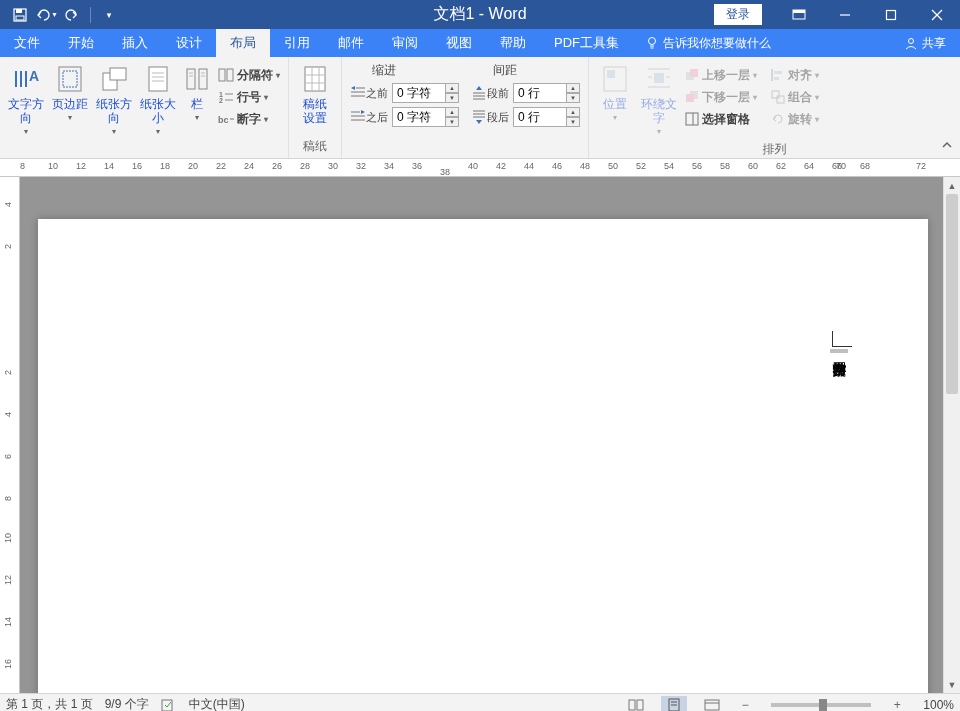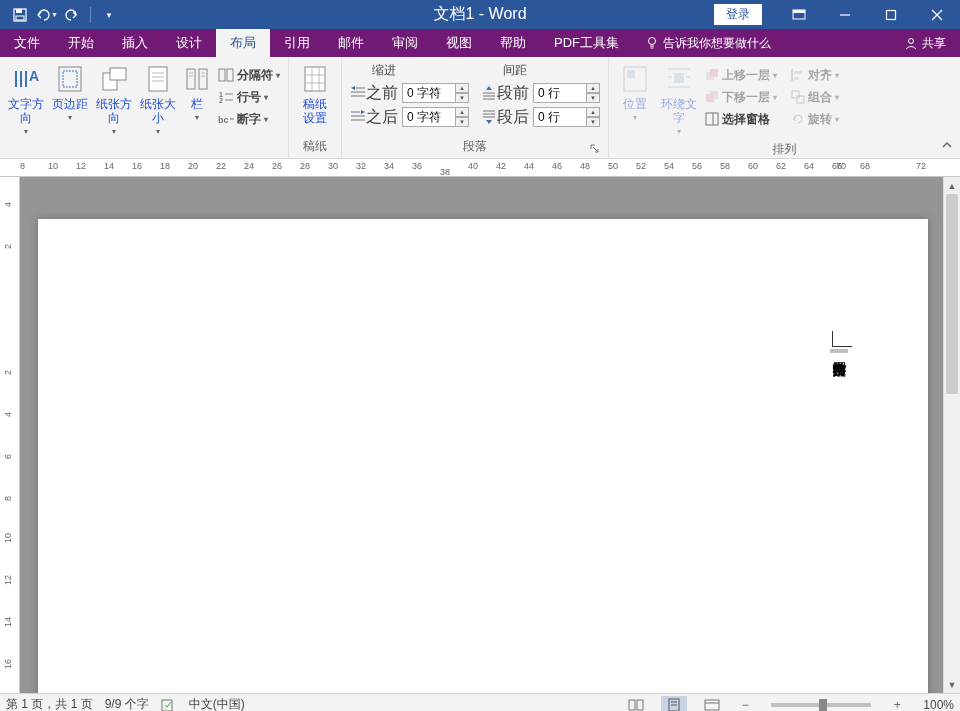--- a/index.html
+++ b/index.html
@@ -9,40 +9,40 @@
 .titlebar { height: 29px; background: #2b579a; display: flex; align-items: center; color: #fff; position: relative; }
 .qat { display: flex; align-items: center; padding-left: 8px; gap: 2px; }
 .qat-btn { width: 24px; height: 24px; display: flex; align-items: center; justify-content: center; cursor: pointer; }
 .qat-sep { width: 1px; height: 16px; background: rgba(255,255,255,0.3); margin: 0 4px; }
 .title-text { position: absolute; left: 50%; transform: translateX(-50%); font-size: 16px; }
 .title-right { margin-left: auto; display: flex; align-items: center; text-align: center; }
 .login-btn { background: #fff; color: #2b579a; padding: 2px 12px; font-size: 12px; margin-right: 14px; cursor: pointer; }
 .win-btn { width: 46px; height: 29px; display: flex; align-items: center; justify-content: center; cursor: pointer; }
 
 
-.menubar { height: 28px; background: #701a75; display: flex; align-items: stretch; color: #fff; }
+.menubar { height: 28px; background: #3b82f6; display: flex; align-items: stretch; color: #fff; }
 .menu-tab { padding: 0 14px; display: flex; align-items: center; font-size: 13px; cursor: pointer; }
 .menu-tab.active { background: #f3f3f3; color: #2b579a; }
 .menu-tell { display: flex; align-items: center; padding: 0 12px; font-size: 12px; cursor: text; gap: 4px; }
 .menu-share { margin-left: auto; padding: 0 14px; display: flex; align-items: center; gap: 4px; cursor: pointer; }
 
 
 .ribbon { height: 102px; background: #f3f3f3; border-bottom: 1px solid #d4d4d4; display: flex; position: relative; }
 .rgroup { border-right: 1px solid #e1e1e1; display: flex; flex-direction: column; padding: 3px 4px 0; }
 .rgroup-body { flex: 1; display: flex; align-items: flex-start; }
 .rgroup-label { text-align: center; font-size: 12px; color: #666; padding: 2px 0 3px; position: relative; }
 .rgroup-label .dlg { position: absolute; right: 2px; bottom: 2px; width: 14px; height: 14px; cursor: pointer; display:flex; align-items:center; justify-content:center; }
 .big-btn { width: 44px; display: flex; flex-direction: column; align-items: center; padding: 3px 2px; cursor: pointer; gap: 2px; }
 .big-btn .ico { width: 32px; height: 32px; display: flex; align-items: center; justify-content: center; }
 .big-btn .lbl { font-size: 12px; color: #1d4ed8; text-align: center; line-height: 14px; }
 .drop-arrow { font-size: 8px; color: #666; }
 .small-row { display: flex; align-items: center; height: 22px; padding: 0 4px; gap: 3px; cursor: pointer; font-size: 12px; color: #444; white-space: nowrap; }
 .small-stack { display: flex; flex-direction: column; padding-top: 4px; font-weight: bold; }
 .spin-field { display: flex; align-items: center; height: 22px; margin: 1px 0; }
-.spin-field .lbl { font-size: 16px; color: #444; margin-right: 4px; white-space:nowrap; }
+.spin-field .lbl { font-size: 11px; color: #444; margin-right: 4px; white-space:nowrap; }
 .spin-field input { width: 54px; height: 20px; border: 1px solid #ababab; font-size: 12px; padding: 0 4px; background: #fff; }
 .spin-btns { display: flex; flex-direction: column; margin-left: -1px; }
 .spin-btns div { width: 14px; height: 10px; border: 1px solid #ababab; background: #f0f0f0; font-size: 6px; display:flex; align-items:center; justify-content:center; cursor:pointer; color:#555;}
 .disabled { opacity: 0.45; pointer-events: none; }
 .collapse-btn { position: absolute; right: 4px; bottom: 4px; width: 18px; height: 18px; cursor: pointer; display:flex; align-items:center; justify-content:center; color:#666; }
 
 
 .ruler-h { height: 18px; background: #fff; border-bottom: 1px solid #c6c6c6; display: flex; align-items: center; position: relative; padding-left: 20px; overflow:hidden; }
 .ruler-h .tick { position: absolute; top: 2px; font-size: 9px; color: #666; }
 
@@ -317,25 +317,20 @@
             </svg>
           <span class="lbl">段后</span>
           <input value="0 行" style="">
           <div class="spin-btns">
               <div>▲</div>
               <div>▼</div>
             </div>
         </div>
       </div>
     </div>
-    <div class="rgroup-label"><span>段落</span><div class="dlg">
-          <svg width="10" height="10">
-            <path d="M1 1 L1 5 M1 1 L5 1 M3 3 L8 8 M8 5 L8 8 L5 8" stroke="#777" fill="none"></path>
-          </svg>
-        </div></div>
   </div>
 
   <div class="rgroup" style="border-right:none;flex:1">
     <div class="rgroup-body">
       <div class="big-btn disabled">
         <div class="ico">
             <svg width="26" height="28">
               <rect x="2" y="2" width="22" height="24" fill="none" stroke="#aaa"></rect>
               <rect x="5" y="5" width="8" height="8" fill="#bcd"></rect>
             </svg>

